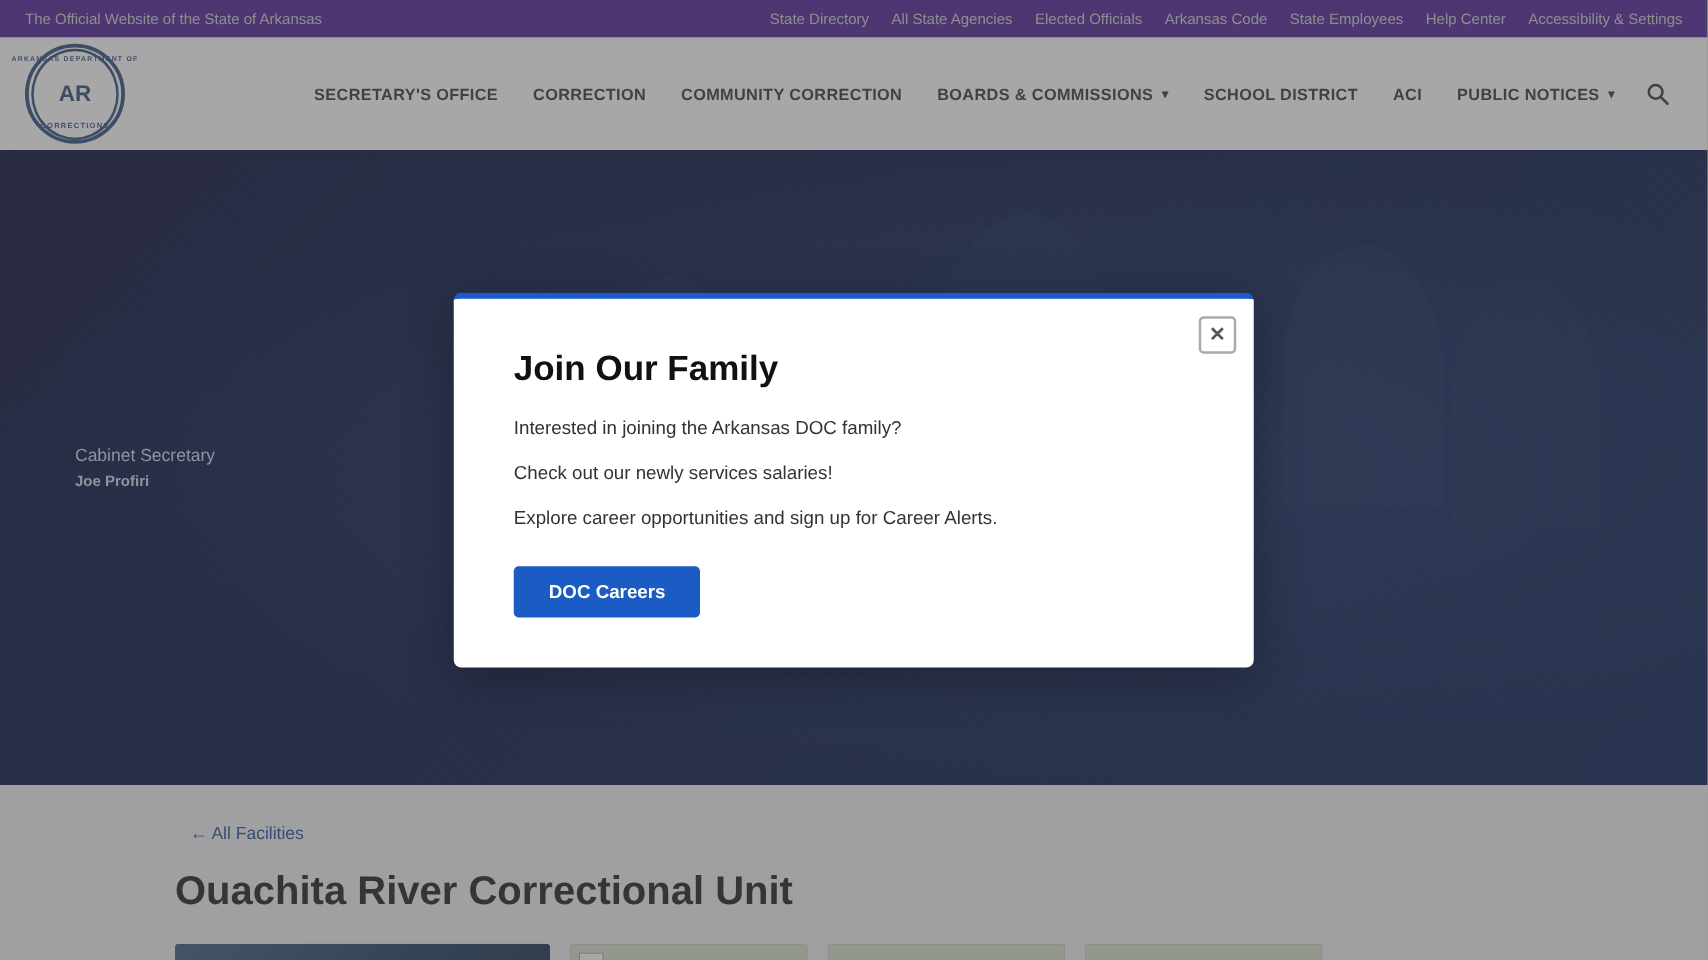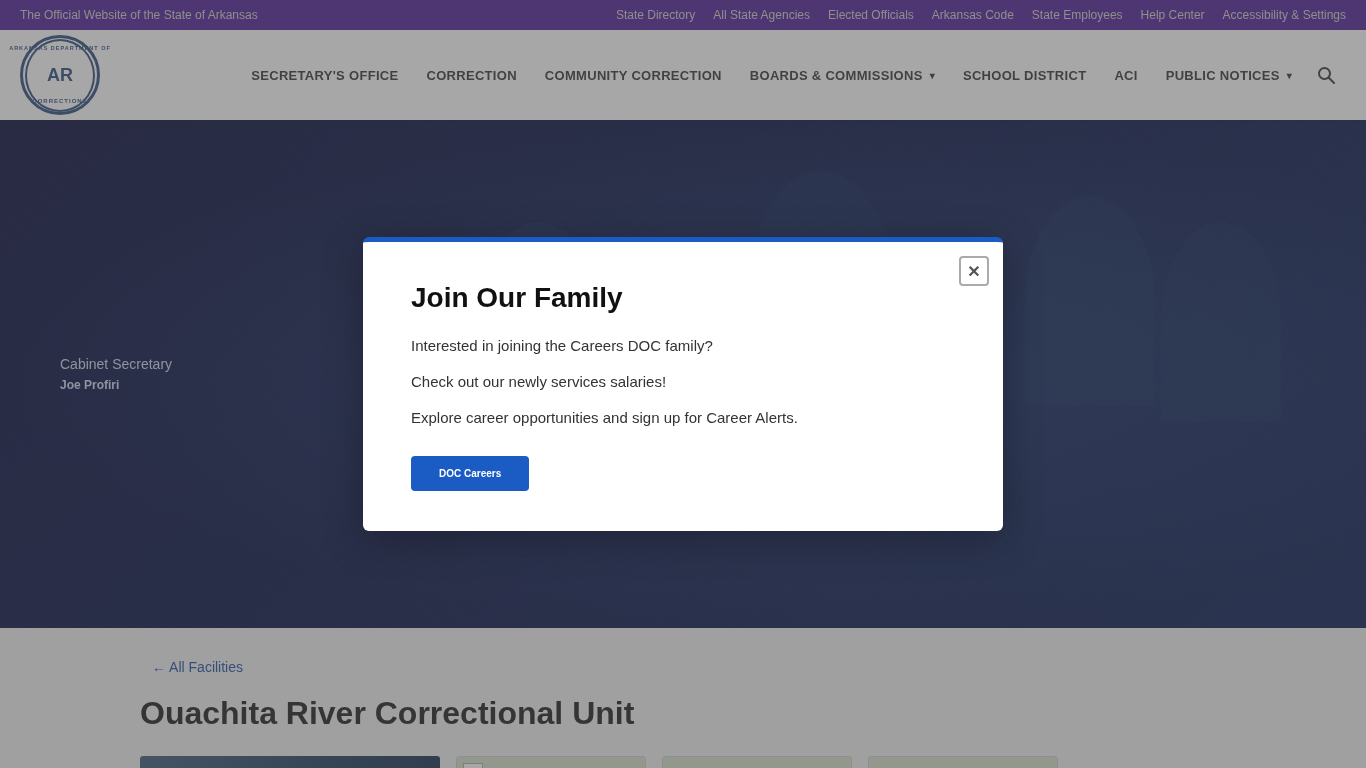--- a/index.html
+++ b/index.html
@@ -327,21 +327,21 @@
       color: #333;
       line-height: 1.6;
       margin-bottom: 12px;
     }
     .modal-cta {
       display: inline-block;
       background: #1a5bc4;
       color: #fff;
       padding: 12px 28px;
       border-radius: 4px;
-      font-size: 10px;
+      font-size: 15px;
       font-weight: 600;
       cursor: pointer;
       border: none;
       margin-top: 14px;
       text-decoration: none;
     }
   </style>
 </head>
 <body>
 
@@ -463,18 +463,18 @@
         </svg>
       </div>
     </div>
   </div>
 </div>
 
 <div class="overlay">
   <div class="modal">
     <button class="modal-close">✕</button>
     <h2 class="modal-title">Join Our Family</h2>
-    <p class="modal-text">Interested in joining the Careers DOC family?</p>
+    <p class="modal-text">Interested in joining the Arkansas DOC family?</p>
     <p class="modal-text">Check out our newly services salaries!</p>
     <p class="modal-text">Explore career opportunities and sign up for Career Alerts.</p>
     <button class="modal-cta">DOC Careers</button>
   </div>
 </div>
 
 </body></html>

